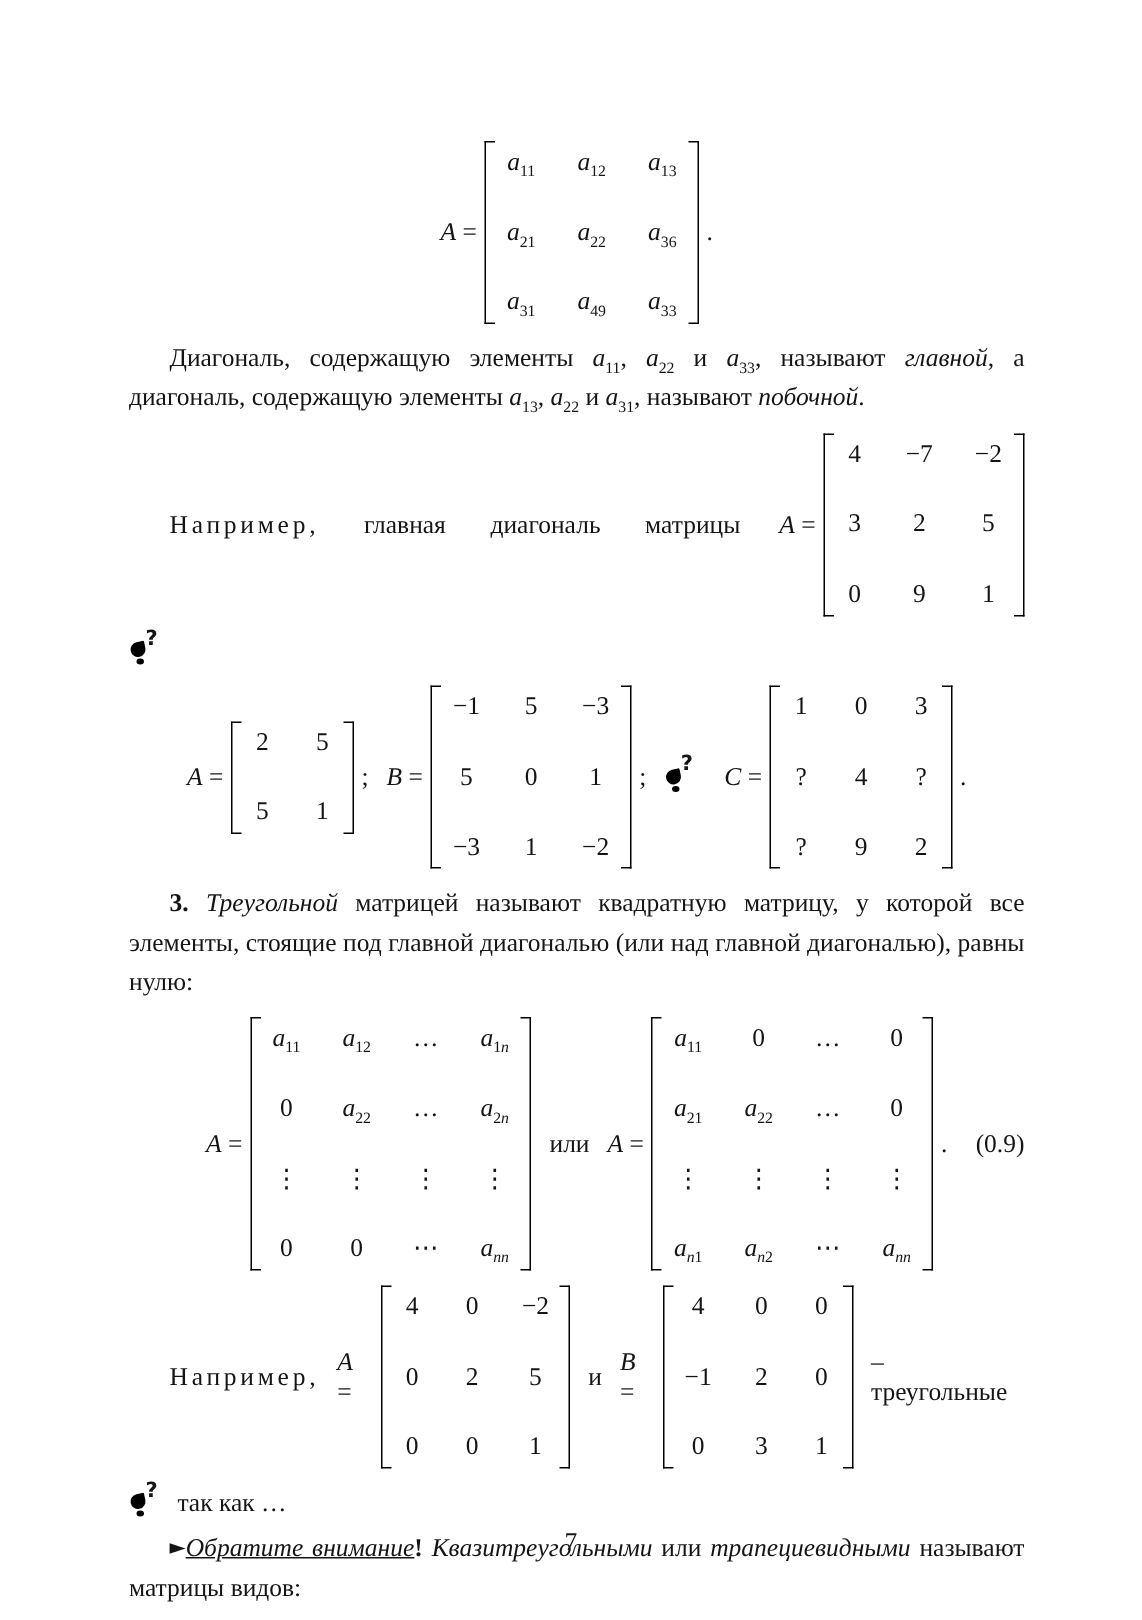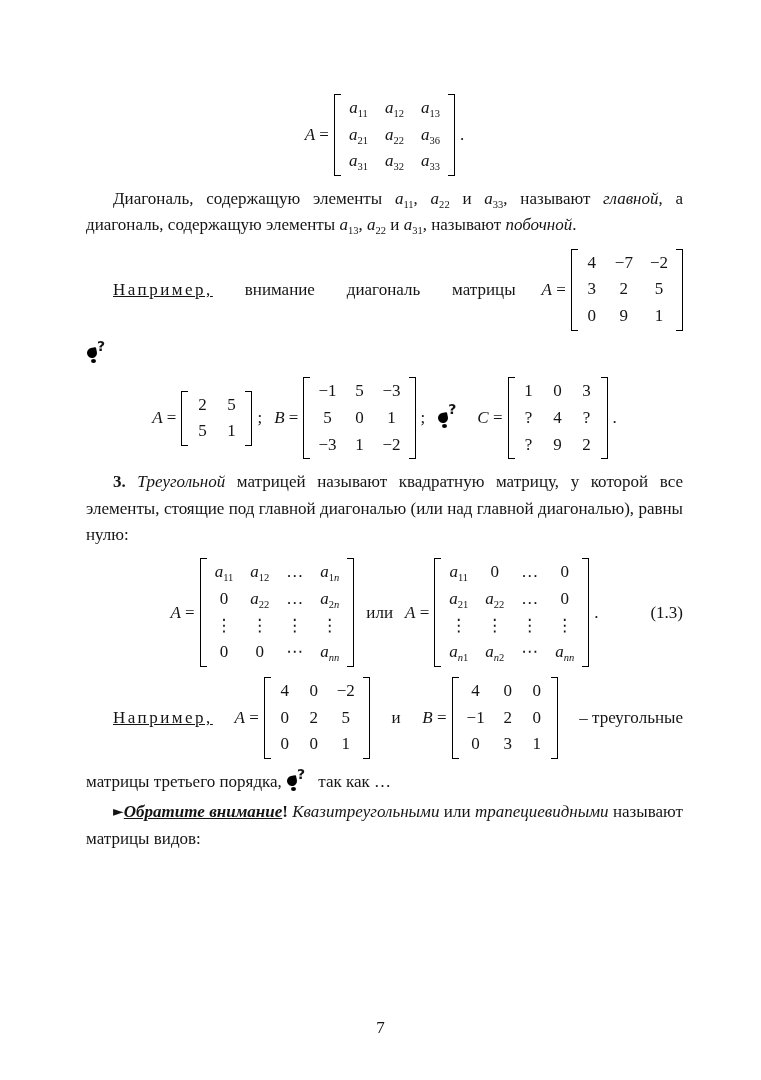--- a/index.html
+++ b/index.html
@@ -8,37 +8,37 @@
     width:761px;height:1080px;overflow:hidden;background:#ffffff;
     font-family:"Liberation Serif","DejaVu Serif",serif;
     font-size:17px;color:#141414;
   }
   .page{position:relative;width:761px;height:1080px;padding:84px 78px 0 86px;background:#fff;}
   p{margin:0;text-align:justify;line-height:1.55;}
   .indent{text-indent:27px;}
   .mb{margin-bottom:4px;}
   .i{font-style:italic;}
   .b{font-weight:bold;}
-  .biu{font-weight:bold;font-style:italic;text-decoration:underline;}
-  .sp{letter-spacing:2.5px;text-decoration:underline;}
+  .biu{font-weight:normal;font-style:italic;text-decoration:underline;}
+  .sp{letter-spacing:2.5px;}
   i{font-style:italic;}
   sub{font-size:0.62em;line-height:0;}
   
   .eqrow{display:flex;align-items:center;justify-content:center;gap:12px;margin:10px 0;}
   .eqrow.spread{justify-content:space-between;padding-left:27px;}
   .eqwrap{position:relative;}
   .eqnum{position:absolute;right:0;top:50%;transform:translateY(-50%);}
   .meq{display:inline-flex;align-items:center;gap:5px;}
   .introfill{flex:1;text-align:justify;text-align-last:justify;padding-left:27px;padding-right:14px;}
   
   .matrix{display:inline-flex;align-items:stretch;}
   .br{width:7px;flex:none;}
   .br.l{border-left:1.6px solid #000;border-top:1.6px solid #000;border-bottom:1.6px solid #000;margin-right:3px;}
   .br.r{border-right:1.6px solid #000;border-top:1.6px solid #000;border-bottom:1.6px solid #000;margin-left:3px;}
-  .cells{display:grid;column-gap:17px;row-gap:8px;padding:5px 5px;align-items:center;justify-items:center;}
+  .cells{display:grid;column-gap:17px;row-gap:8px;padding:5px 5px;align-items:center;justify-items:center;gap:28px;}
   .cell{text-align:center;min-width:12px;line-height:1.1;white-space:nowrap;}
   
   .qicon{display:inline-block;position:relative;width:24px;height:20px;vertical-align:-4px;margin:0 4px 0 0;}
   .qicon .qbody{position:absolute;left:1px;top:5px;width:10px;height:10px;background:#000;border-radius:50% 10% 50% 50%;transform:rotate(-12deg);}
   .qicon .qfoot{position:absolute;left:5px;top:16px;width:5px;height:4px;background:#000;border-radius:50%;}
   .qicon .q{position:absolute;left:11px;top:-7px;font-weight:bold;font-size:14px;font-family:"DejaVu Sans","Liberation Sans",sans-serif;}
   .arrow{font-family:"DejaVu Sans",sans-serif;font-size:14px;vertical-align:1px;}
   .pagenum{position:absolute;left:0;bottom:42px;width:100%;text-align:center;font-size:17px;}
 </style>
 </head>
@@ -52,33 +52,33 @@
       <span class="matrix">
         <span class="br l"></span>
         <span class="cells" style="grid-template-columns: repeat(3, auto);">
             <span class="cell"><i>a</i><sub>11</sub></span>
             <span class="cell"><i>a</i><sub>12</sub></span>
             <span class="cell"><i>a</i><sub>13</sub></span>
             <span class="cell"><i>a</i><sub>21</sub></span>
             <span class="cell"><i>a</i><sub>22</sub></span>
             <span class="cell"><i>a</i><sub>36</sub></span>
             <span class="cell"><i>a</i><sub>31</sub></span>
-            <span class="cell"><i>a</i><sub>32</sub></span>
+            <span class="cell"><i>a</i><sub>49</sub></span>
             <span class="cell"><i>a</i><sub>33</sub></span>
           </span>
         <span class="br r"></span>
       </span>
       <span>.</span>
     </span>
   </div>
 
   <p class="indent mb"><span>Диагональ, содержащую элементы </span><span><i>a</i><sub>11</sub></span><span>, </span><span><i>a</i><sub>22</sub></span><span> и </span><span><i>a</i><sub>33</sub></span><span>, называют </span><span class="i">главной</span><span>, а диагональ, содержащую элементы </span><span><i>a</i><sub>13</sub></span><span>, </span><span><i>a</i><sub>22</sub></span><span> и </span><span><i>a</i><sub>31</sub></span><span>, называют </span><span class="i">побочной</span><span>.</span></p>
 
   <div class="eqrow">
-    <span class="introfill"><span class="sp">Например,</span><span> внимание диагональ матрицы</span></span>
+    <span class="introfill"><span class="sp">Например,</span><span> главная диагональ матрицы</span></span>
     <span class="meq">
       <span><span><i>A</i></span><span> =</span></span>
       <span class="matrix">
         <span class="br l"></span>
         <span class="cells" style="grid-template-columns: repeat(3, auto);">
             <span class="cell">4</span>
             <span class="cell">−7</span>
             <span class="cell">−2</span>
             <span class="cell">3</span>
             <span class="cell">2</span>
@@ -207,21 +207,21 @@
               <span class="cell"><i>a</i><sub><i>n</i>1</sub></span>
               <span class="cell"><i>a</i><sub><i>n</i>2</sub></span>
               <span class="cell">⋯</span>
               <span class="cell"><i>a</i><sub><i>n</i><i>n</i></sub></span>
             </span>
           <span class="br r"></span>
         </span>
         <span>.</span>
       </span>
     </div>
-    <span class="eqnum">(1.3)</span>
+    <span class="eqnum">(0.9)</span>
   </div>
 
   <div class="eqrow spread">
     <span><span class="sp">Например,</span></span>
     <span class="meq">
       <span><span><i>A</i></span><span> =</span></span>
       <span class="matrix">
         <span class="br l"></span>
         <span class="cells" style="grid-template-columns: repeat(3, auto);">
             <span class="cell">4</span>
@@ -253,21 +253,21 @@
             <span class="cell">3</span>
             <span class="cell">1</span>
           </span>
         <span class="br r"></span>
       </span>
     </span>
     <span>– треугольные</span>
   </div>
 
   <p class="mb">
-    <span><span>матрицы третьего порядка, </span></span><span class="qicon"><span class="qbody"></span><span class="qfoot"></span><span class="q">?</span></span><span><span> так как …</span></span>
+    <span class="qicon"><span class="qbody"></span><span class="qfoot"></span><span class="q">?</span></span><span><span> так как …</span></span>
   </p>
 
   <p class="indent">
     <span class="arrow">►</span><span><span class="biu">Обратите  внимание</span><span class="b">!</span><span> </span><span class="i">Квазитреугольными</span><span> или </span><span class="i">трапециевидными</span><span> называют матрицы видов:</span></span>
   </p>
 
   <div class="pagenum">7</div>
 
 </div>
 

